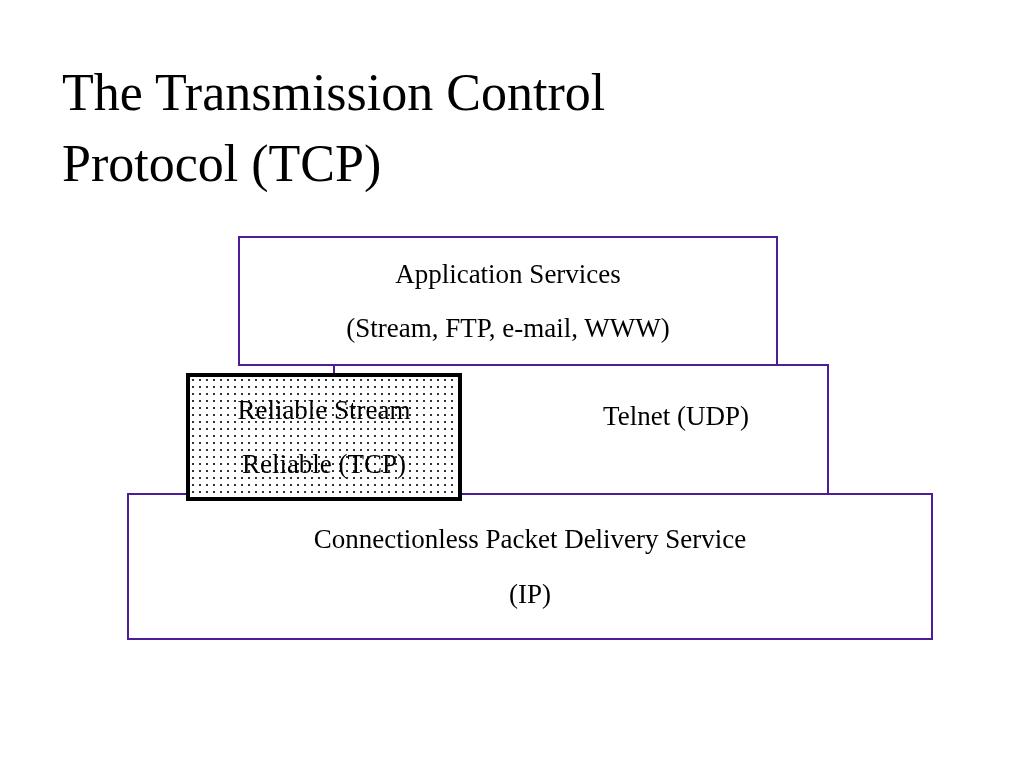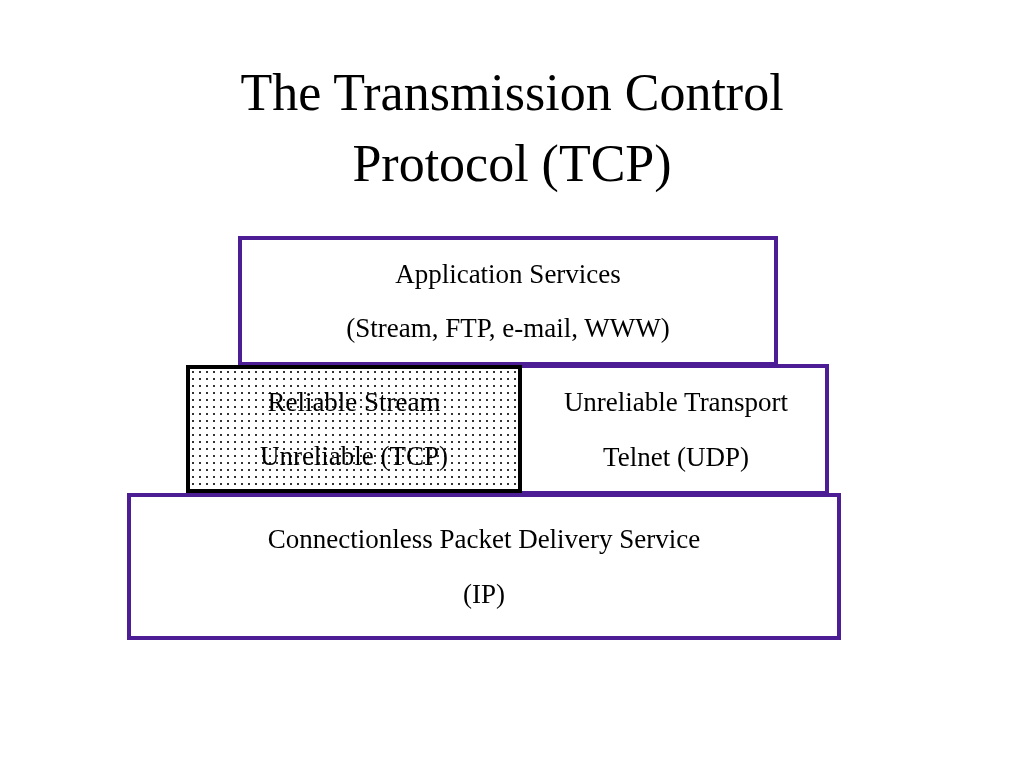--- a/index.html
+++ b/index.html
@@ -20,34 +20,33 @@
     height: 768px;
     background: #ffffff;
   }
 
   
   .slide-title {
     position: absolute;
     left: 62px;
     top: 58px;
     width: 900px;
-    text-align: center;
     font-size: 52px;
     line-height: 1.36;
     color: #000000;
     letter-spacing: 0px;
     white-space: pre-line;
   }
 
   
   .layer-box {
     position: absolute;
     box-sizing: border-box;
     background: #ffffff;
-    border: 4px solid #4c1d95;
+    border: 2px solid #4c1d95;
     display: flex;
     flex-direction: column;
     align-items: center;
     justify-content: center;
   }
 
   .layer-line {
     font-size: 27px;
     line-height: 1.05;
     color: #000000;
@@ -73,64 +72,63 @@
     height: 131px;
     z-index: 2;
     padding-left: 190px;
     box-sizing: border-box;
   }
   #box-udp .layer-line:first-child { margin-bottom: 26px; }
 
   
   #box-tcp {
     left: 186px;
-    top: 365px;
-    width: 336px;
+    top: 373px;
+    width: 276px;
     height: 128px;
     z-index: 3;
     border: 4px solid #000000;
     background-color: #ffffff;
     background-image:
       radial-gradient(circle at 1px 1px, #333333 1.0px, rgba(0,0,0,0) 1.3px);
     background-size: 7px 7px;
     background-position: 2px 2px;
   }
   #box-tcp .layer-line:first-child { margin-bottom: 26px; }
 
   
   #box-ip {
     left: 127px;
     top: 493px;
-    width: 714px;
+    width: 806px;
     height: 147px;
     z-index: 1;
   }
   #box-ip .layer-line:first-child { margin-bottom: 26px; }
 </style>
 </head>
 <body>
 
 <div id="slide">
 
   <div class="slide-title">The Transmission Control
 Protocol (TCP)</div>
 
   <div class="layer-box" id="box-application">
     <div class="layer-line">Application Services</div>
     <div class="layer-line">(Stream, FTP, e-mail, WWW)</div>
   </div>
 
   <div class="layer-box" id="box-udp">
-    <div class="layer-line">Unreliable Transport</div>
     <div class="layer-line">Telnet (UDP)</div>
   </div>
 
   <div class="layer-box" id="box-tcp">
     <div class="layer-line">Reliable Stream</div>
-    <div class="layer-line">Unreliable (TCP)</div>
+    <div class="layer-line">Reliable (TCP)</div>
   </div>
 
   <div class="layer-box" id="box-ip">
     <div class="layer-line">Connectionless Packet Delivery Service</div>
     <div class="layer-line">(IP)</div>
   </div>
 
 </div>
 
 </body></html>

